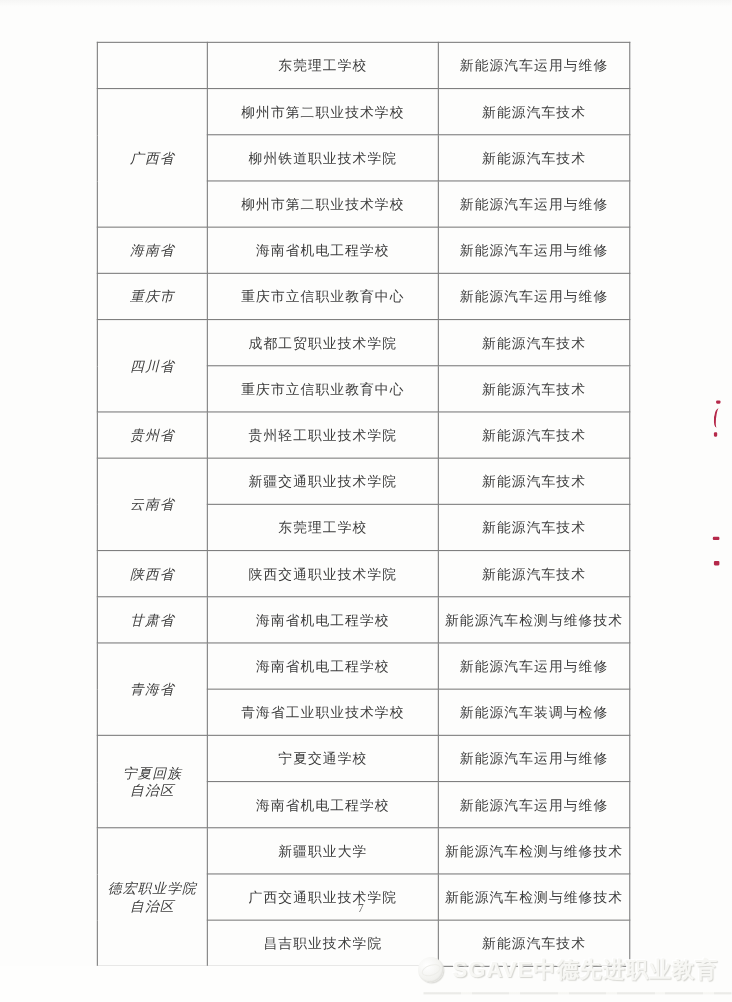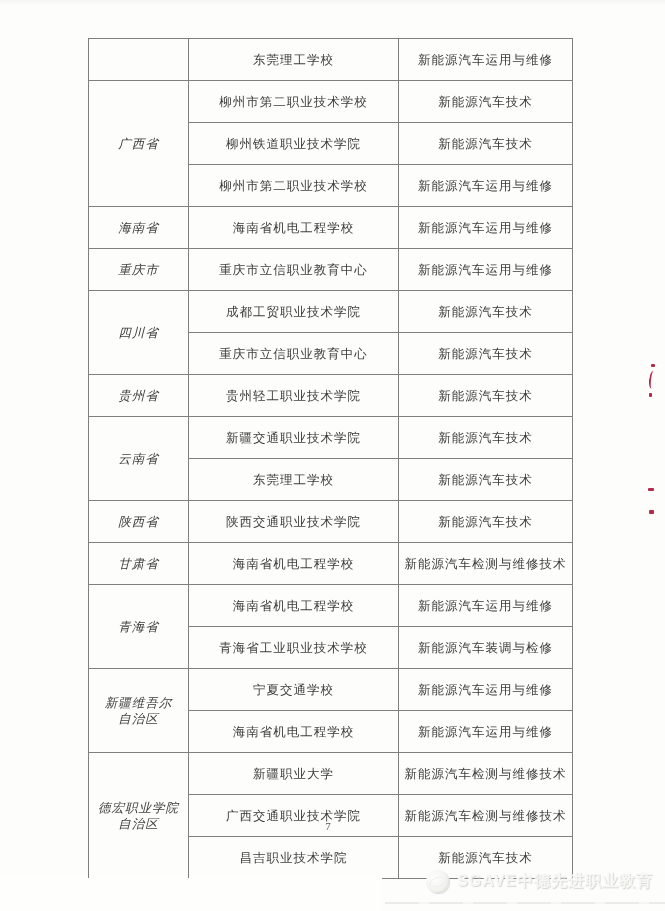--- a/index.html
+++ b/index.html
@@ -82,21 +82,21 @@
     position: absolute;
     left: 3px; top: 7px;
     width: 16px; height: 8px;
     border-radius: 50%;
     border: 1.5px solid #eeeeea;
     transform: rotate(-18deg);
   }
   .brand-text {
     font-family: "Liberation Sans", "DejaVu Sans", sans-serif;
     font-weight: bold;
-    font-size: 16px;
+    font-size: 20px;
     letter-spacing: 1px;
     color: #f7f7f4;
     text-shadow: 1px 1px 1px #d6d6d1, -1px -1px 0 #ffffff;
     white-space: nowrap;
   }
   
   .bottom-line {
     position: absolute;
     left: 385px;
     top: 902px;
@@ -201,21 +201,21 @@
         <tr>
           <td class="province" rowspan="2">青海省</td>
           <td>海南省机电工程学校</td>
           <td>新能源汽车运用与维修</td>
         </tr>
         <tr>
           <td>青海省工业职业技术学校</td>
           <td>新能源汽车装调与检修</td>
         </tr>
         <tr>
-          <td class="province" rowspan="2">新疆维吾尔
+          <td class="province" rowspan="2">宁夏回族
 自治区</td>
           <td>宁夏交通学校</td>
           <td>新能源汽车运用与维修</td>
         </tr>
         <tr>
           <td>海南省机电工程学校</td>
           <td>新能源汽车运用与维修</td>
         </tr>
         <tr>
           <td class="province" rowspan="3">德宏职业学院

